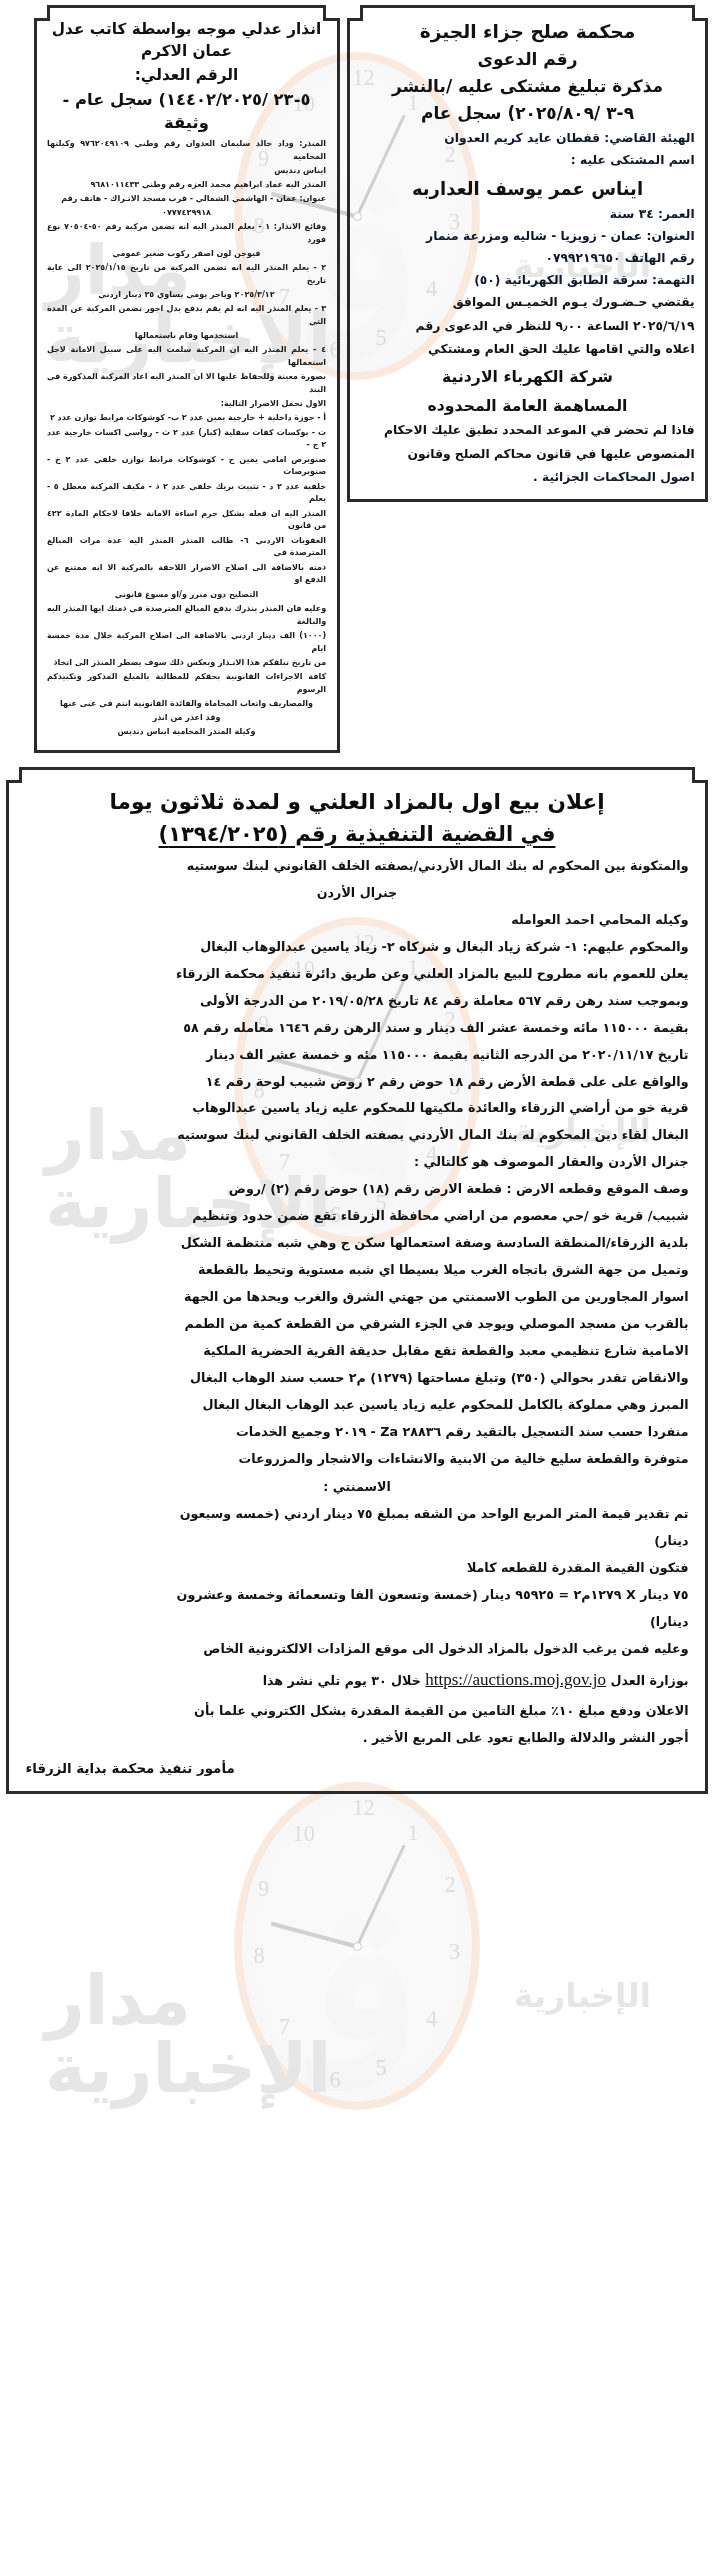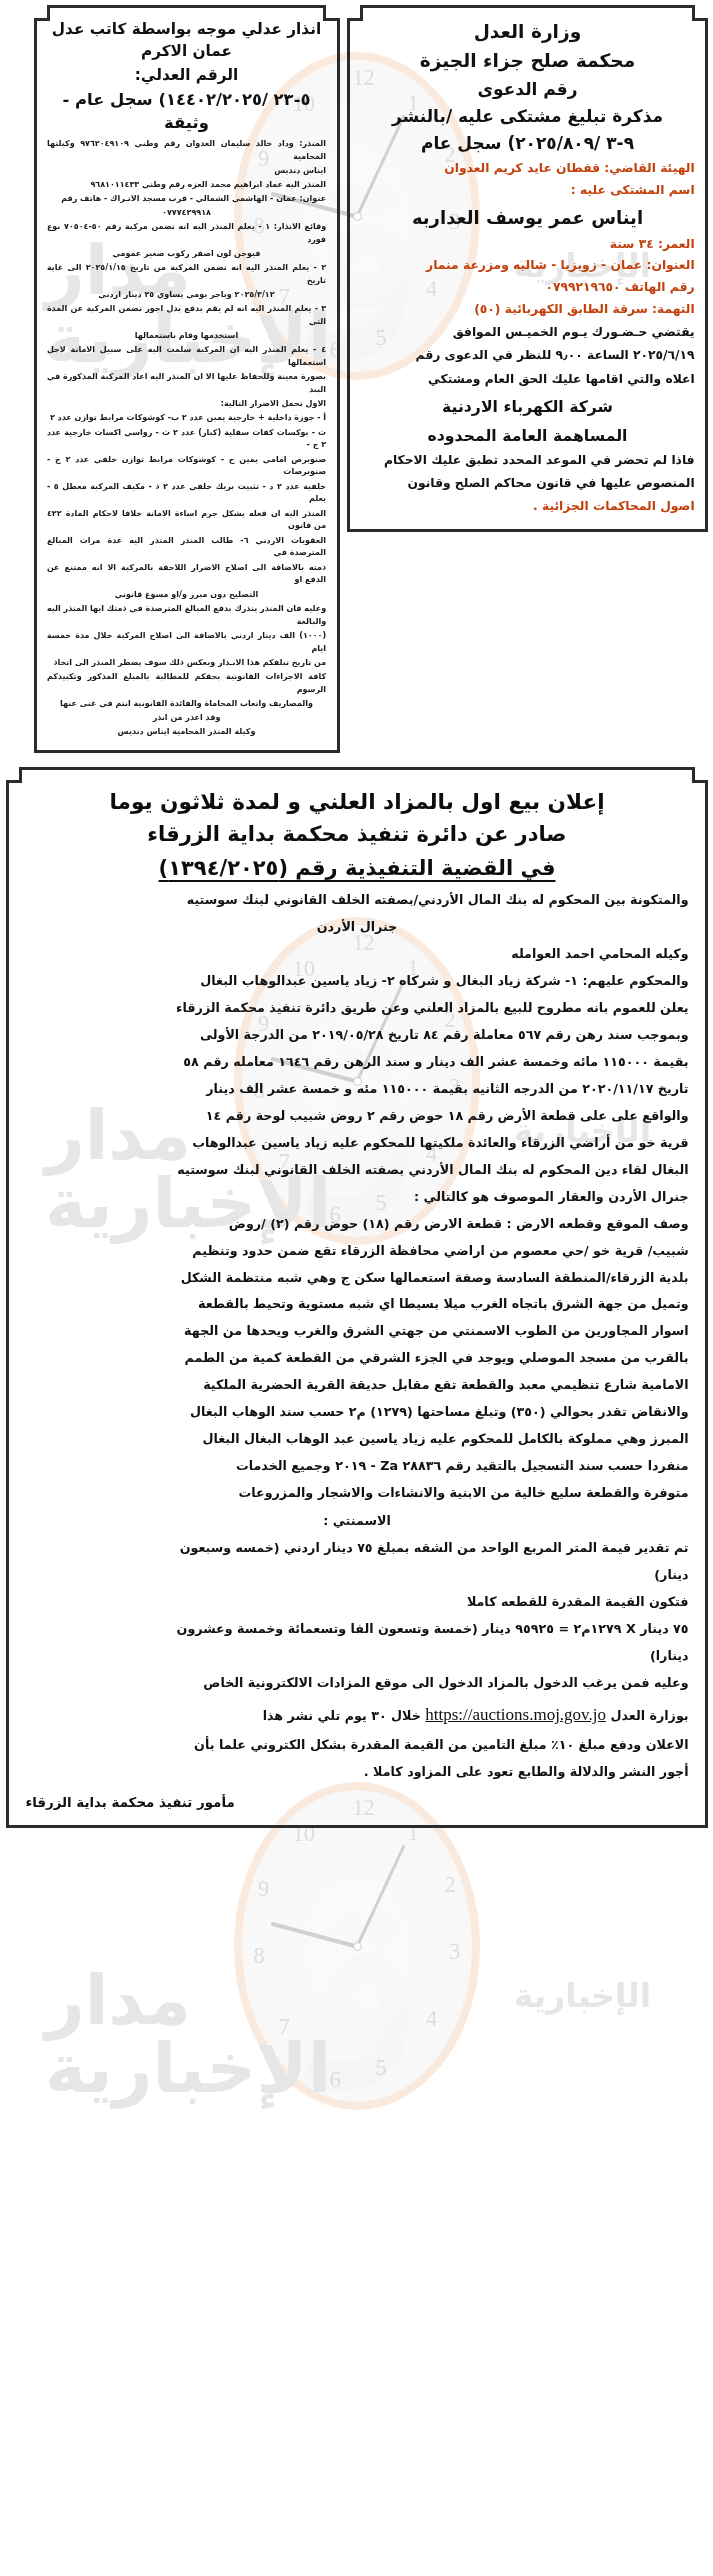--- a/index.html
+++ b/index.html
@@ -140,21 +140,21 @@
     font-size: 17px;
     line-height: 1.5;
     color: #111;
     margin: 1.5px 0;
   }
   .cr-line {
     text-align: right;
     font-weight: bold;
     font-size: 12.3px;
     line-height: 1.72;
-    color: #c2410c;
+    color: #0f172a;
     margin: 0.7px 0;
   }
   .cr-name {
     text-align: center;
     font-weight: bold;
     font-size: 18px;
     line-height: 1.5;
     margin: 3.7px 0 2.2px;
     color: #111;
   }
@@ -392,21 +392,20 @@
         <div class="nl-body">من تاريخ تبلفكم هذا الانـذار وبعكس ذلك سوف يضطر المنذر الى اتخاذ</div>
         <div class="nl-body">كافة الاجراءات القانونية بحقكم للمطالبة بالمبلغ المذكور وتكبيدكم الرسوم</div>
         <div class="nl-center">والمصاريف واتعاب المحاماة والفائدة القانونية انتم في غنى عنها</div>
         <div class="nl-center">وقد اعذر من انذر</div>
         <div class="nl-center">وكيلة المنذر المحامية ايناس دنديس</div>
       </div>
     </div>
 
     <div class="col col-right" style="order:1;">
       <div class="notch-box">
-        <div class="cr-big">وزارة العدل</div>
         <div class="cr-big">محكمة صلح جزاء الجيزة</div>
         <div class="cr-big2">رقم الدعوى</div>
         <div class="cr-big2">مذكرة تبليغ مشتكى عليه /بالنشر</div>
         <div class="cr-big2">٩-٣ /٢٠٢٥/٨٠٩) سجل عام</div>
         <div class="cr-line">الهيئة القاضي: قفطان عايد كريم العدوان</div>
         <div class="cr-line">اسم المشتكى عليه :</div>
         <div class="cr-name">ايناس عمر يوسف العداربه</div>
         <div class="cr-line">العمر: ٣٤ سنة</div>
         <div class="cr-line">العنوان:  عمان - زويزيا - شاليه ومزرعة منمار</div>
         <div class="cr-line">رقم الهاتف ٠٧٩٩٢١٩٦٥٠</div>
@@ -420,21 +419,20 @@
         <div class="cr-just">المنصوص عليها في قانون محاكم الصلح وقانون</div>
         <div class="cr-line">اصول المحاكمات الجزائية .</div>
       </div>
     </div>
 
   </div>
 
   <div class="main-wrap">
     <div class="notch-box" style="padding:13.4px 16.4px 12px 16.4px;">
       <div class="mn-head">إعلان بيع اول بالمزاد العلني و لمدة ثلاثون يوما</div>
-      <div class="mn-head2">صادر عن دائرة تنفيذ محكمة بداية الزرقاء</div>
       <div class="mn-head2" style="text-decoration:underline;text-underline-offset:4.5px;">في القضية التنفيذية رقم (١٣٩٤/٢٠٢٥)</div>
 
       <div class="mn-para">والمتكونة بين المحكوم له بنك المال الأردني/بصفته الخلف القانوني لبنك سوستيه</div>
       <div class="mn-para-c">جنرال الأردن</div>
       <div class="mn-right">وكيله المحامي احمد العوامله</div>
       <div class="mn-para">والمحكوم عليهم: ١- شركة زياد البغال و شركاه ٢- زياد ياسين عبدالوهاب البغال</div>
 
       <div class="mn-para">يعلن للعموم بانه مطروح للبيع بالمزاد العلني وعن طريق دائرة تنفيذ محكمة الزرقاء</div>
       <div class="mn-para">وبموجب سند رهن رقم ٥٦٧ معاملة رقم ٨٤ تاريخ ٢٠١٩/٠٥/٢٨ من الدرجة الأولى</div>
       <div class="mn-para">بقيمة ١١٥٠٠٠ مائه وخمسة عشر الف دينار  و سند الرهن رقم ١٦٤٦ معامله رقم ٥٨</div>
@@ -463,21 +461,21 @@
       <div class="mn-para">٧٥ دينار X ١٢٧٩م٢ = ٩٥٩٢٥ دينار (خمسة وتسعون الفا وتسعمائة وخمسة وعشرون</div>
       <div class="mn-right">دينارا)</div>
 
       <div class="mn-para">وعليه فمن يرغب الدخول بالمزاد الدخول الى موقع المزادات الالكترونية الخاص</div>
       <div class="mn-para">
         <span>بوزارة العدل</span>
         <a class="url" href="#">https://auctions.moj.gov.jo</a>
         <span>خلال ٣٠ يوم تلي نشر هذا</span>
       </div>
       <div class="mn-para">الاعلان ودفع مبلغ ١٠٪ مبلغ التامين من القيمة المقدرة  بشكل الكتروني  علما بأن</div>
-      <div class="mn-para">أجور النشر والدلالة والطابع تعود على المزاود كاملا .</div>
+      <div class="mn-para">أجور النشر والدلالة والطابع تعود على المربع الأخير .</div>
 
       <div class="mn-sign">مأمور تنفيذ محكمة بداية الزرقاء</div>
     </div>
   </div>
 
   <div class="tail-space"></div>
 </div>
 
 
 </body></html>

